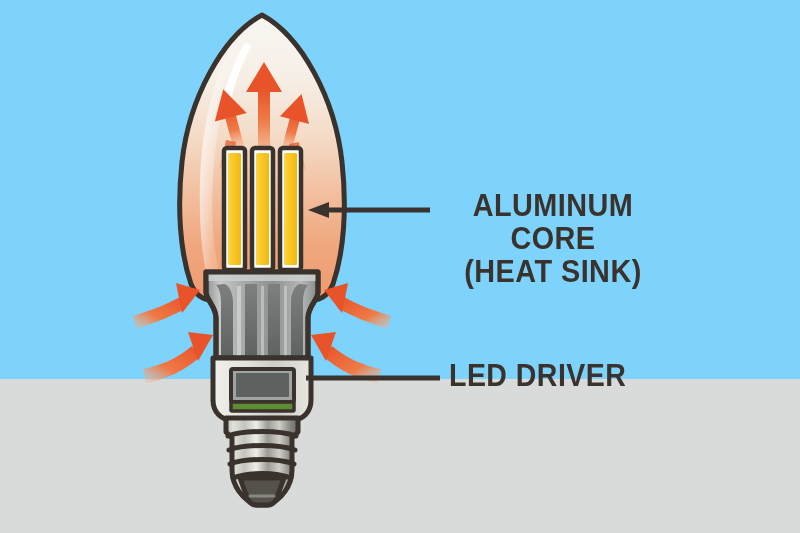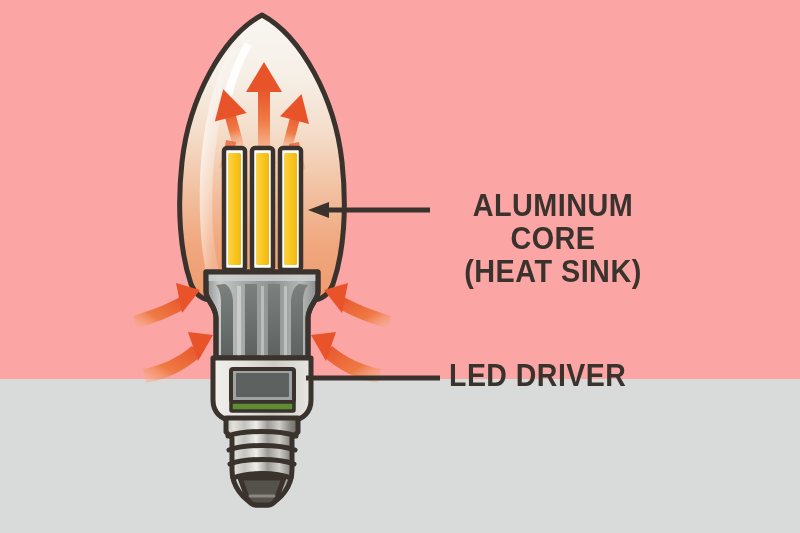--- a/index.html
+++ b/index.html
@@ -11,21 +11,21 @@
   body {
     width: 800px;
     height: 533px;
     overflow: hidden;
     font-family: "Liberation Sans", sans-serif;
   }
   #stage {
     position: relative;
     width: 800px;
     height: 379px;
-    background: #fca5a5;
+    background: #7dd3fc;
   }
   #diagram-svg {
     position: absolute;
     left: 0;
     top: 0;
     width: 800px;
     height: 533px;
     display: block;
   }
   .callout {

